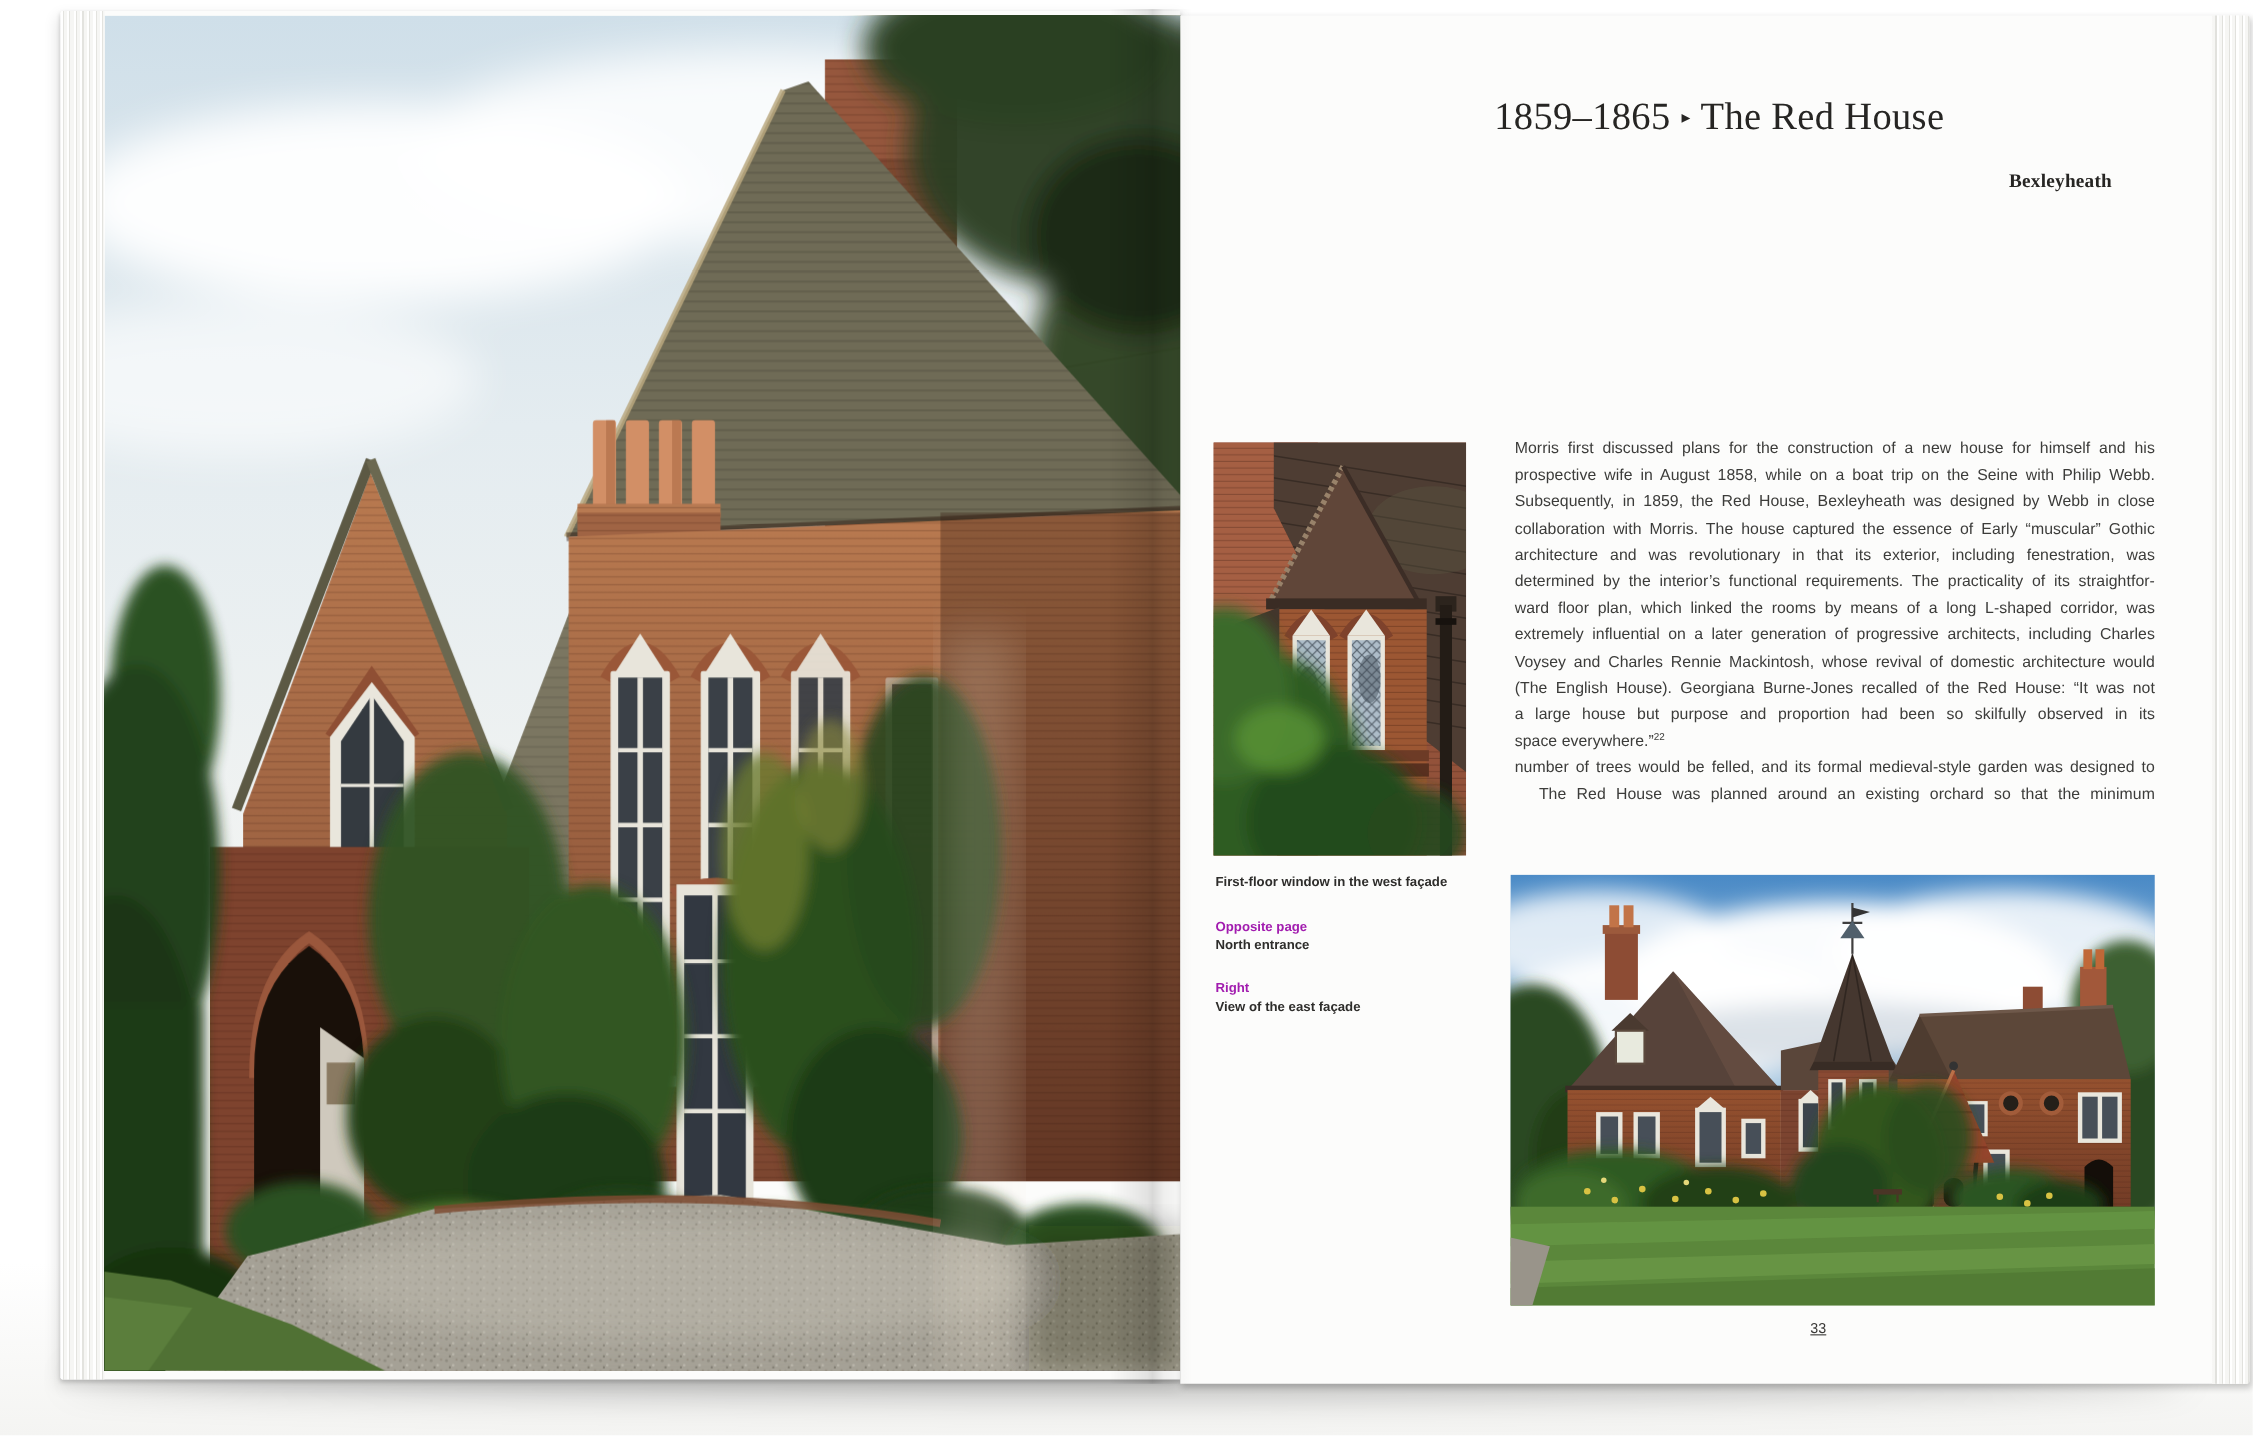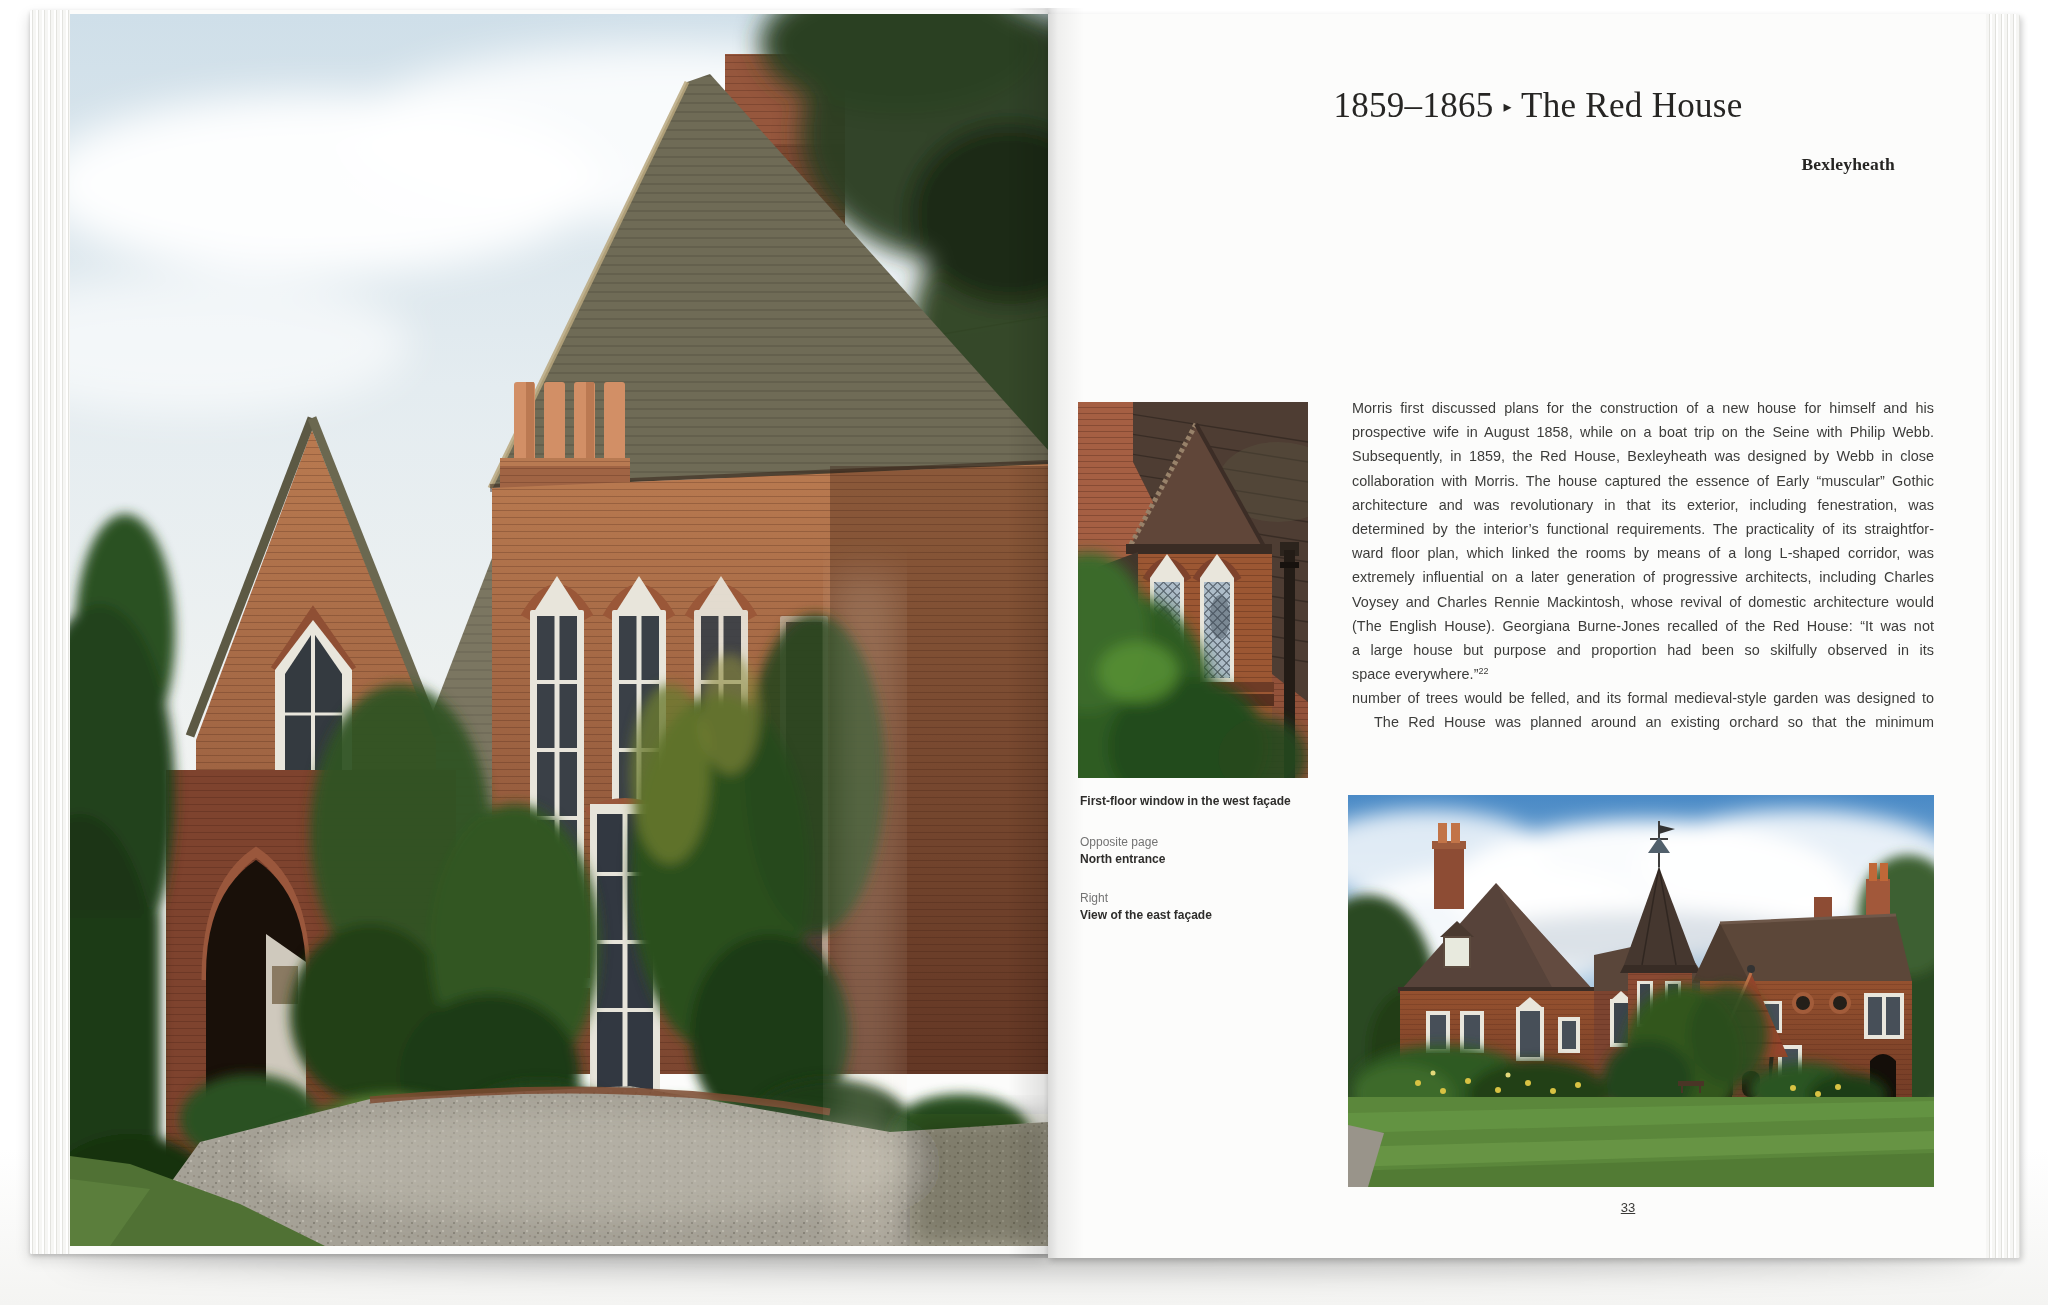--- a/index.html
+++ b/index.html
@@ -1,21 +1,21 @@
 <!DOCTYPE html>
 <html><head>
 <meta charset="utf-8">
 <style>
   html,body{margin:0;padding:0;background:#ffffff;}
   .stage{position:relative;width:2048px;height:1305px;overflow:hidden;
          font-family:"Liberation Sans",sans-serif;background:linear-gradient(#ffffff 88%,#f4f4f2 100%);}
   
   .floor-shadow{position:absolute;left:60px;right:60px;top:1238px;height:30px;
                 background:rgba(0,0,0,0.28);filter:blur(16px);border-radius:50%;}
-  .page{position:absolute;background:#fcfcfb;}
+  .page{position:absolute;background:#fcfcfb;margin-left:25px;}
   .page-left{left:30px;top:10px;width:1018px;height:1244px;
              box-shadow:0 2px 4px rgba(0,0,0,.18), -2px 6px 14px rgba(0,0,0,.12);border-radius:2px 0 0 2px;}
   .page-right{left:1048px;top:14px;width:972px;height:1244px;
               box-shadow:2px 3px 6px rgba(0,0,0,.2);border-radius:0 3px 3px 0;}
   .edge-stack{position:absolute;top:0;bottom:0;width:40px;
               background:repeating-linear-gradient(90deg,#ffffff 0 2px,#e3e3df 2px 3px,#f6f6f4 3px 6px);}
   .edge-left{left:0;border-radius:2px 0 0 2px;}
   .edge-right{right:0;width:34px;background:repeating-linear-gradient(90deg,#f6f6f4 0 3px,#e1e1dd 3px 4px,#ffffff 4px 6px);border-radius:0 3px 3px 0;}
   .photo-left{position:absolute;left:40px;top:4px;right:0;bottom:8px;overflow:hidden;}
   .photo-left svg{display:block;width:100%;height:100%;}
@@ -27,21 +27,21 @@
   .chapter-title{font-size:35px;letter-spacing:.3px;white-space:nowrap;}
   .chapter-title .tri{display:inline-block;font-size:16px;transform:translateY(-5px);margin:0 9px 0 10px;}
   .chapter-sub{position:absolute;left:167px;top:140px;width:680px;text-align:right;
                font-family:"Liberation Serif",serif;font-weight:700;font-size:17.5px;color:#262523;letter-spacing:.2px;}
   .fig-small{position:absolute;left:30px;top:388px;width:230px;height:376px;overflow:hidden;}
   .fig-small svg{display:block;width:100%;height:100%;}
   .fig-big{position:absolute;left:300px;top:781px;width:586px;height:392px;overflow:hidden;}
   .fig-big svg{display:block;width:100%;height:100%;}
   .caption{position:absolute;left:32px;width:260px;font-size:12px;line-height:17px;color:#2e2d2b;}
   .cap-bold{font-weight:700;}
-  .cap-label{color:#737373;font-weight:400;}
+  .cap-label{color:#a21caf;font-weight:700;}
   .cap1{top:779px;}
   .cap2{top:820px;}
   .cap3{top:876px;}
   .body-text{position:absolute;left:304px;top:382px;width:582px;color:#3c3c3a;}
   .bline{height:24.2px;line-height:24.2px;font-size:14.4px;letter-spacing:.05px;
          text-align:justify;text-align-last:justify;}
   .bline.rag{text-align-last:left;}
   .bline.indent{padding-left:22px;}
   .bline .it{font-style:italic;}
   .bline .sup{font-size:9px;position:relative;top:-5px;letter-spacing:0;}

